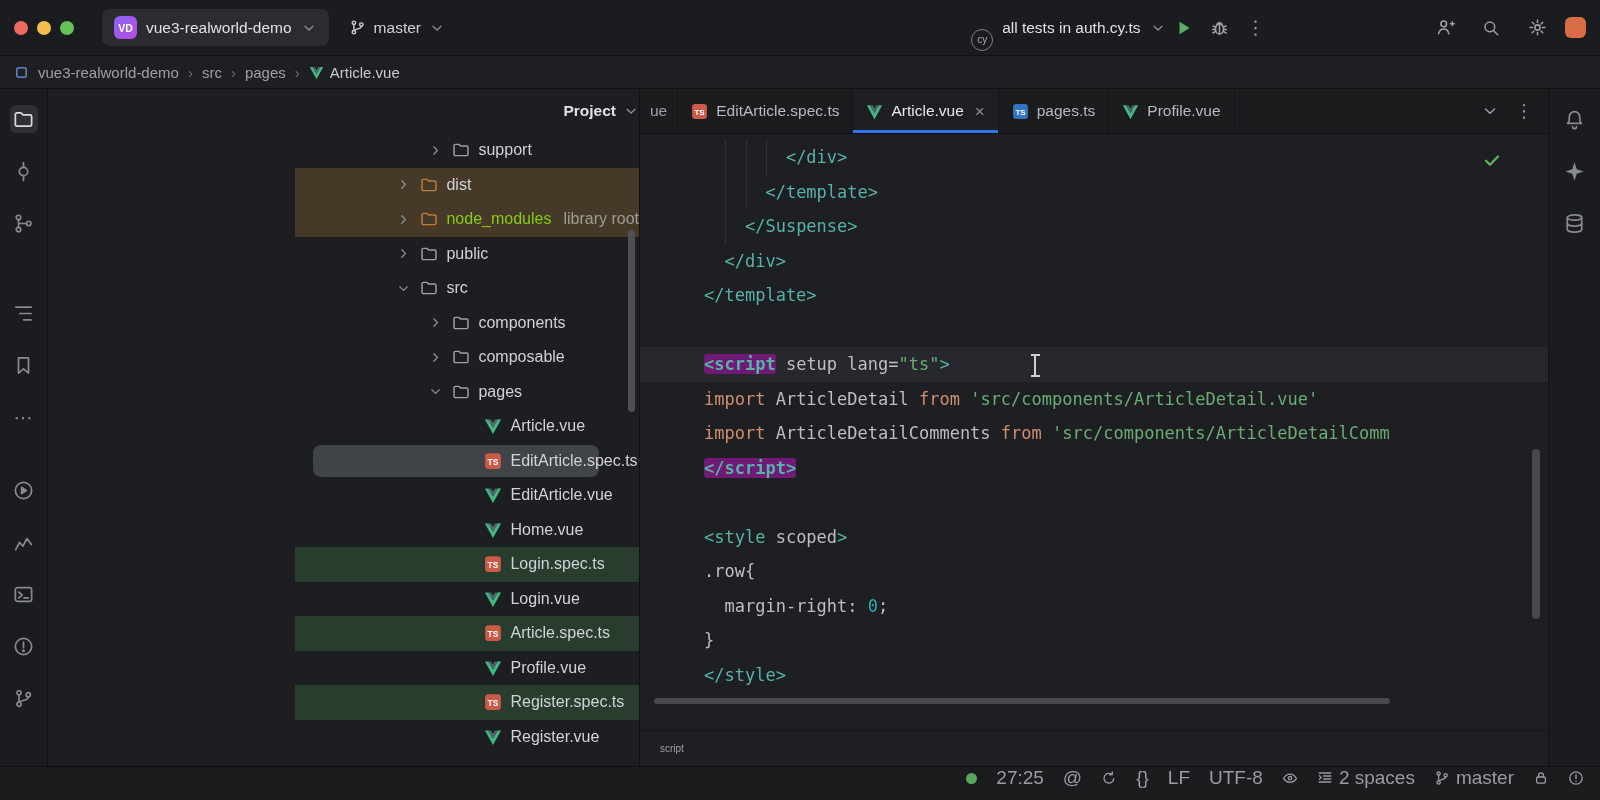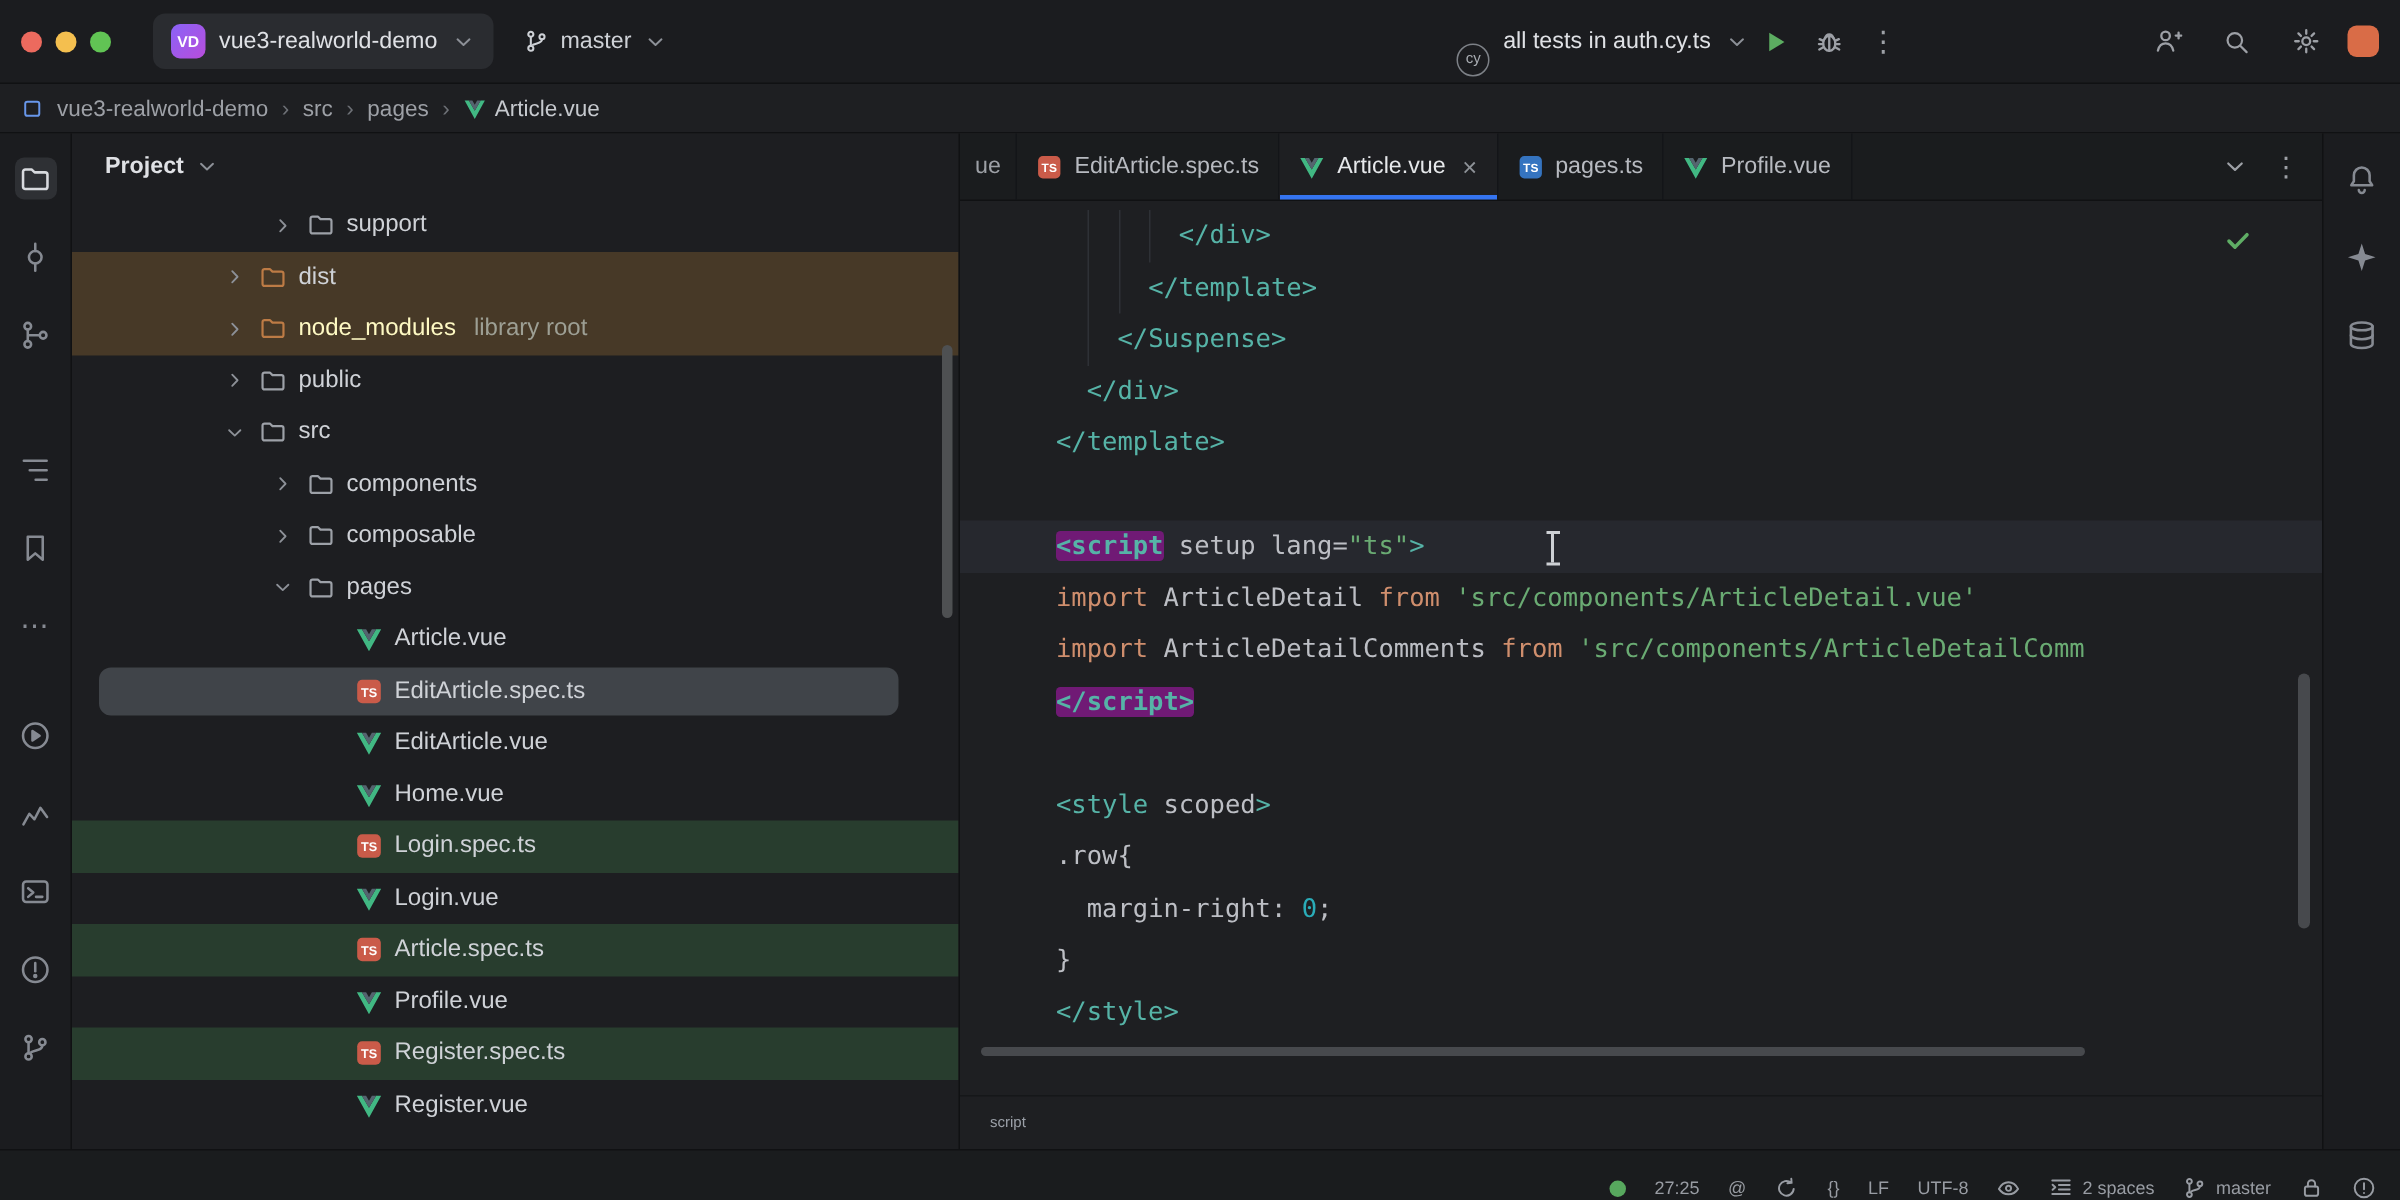--- a/index.html
+++ b/index.html
@@ -35,34 +35,34 @@
   .strip.left{width:48px;border-right:1px solid #101113;padding:16px 0 30px 0;}
   .strip.right{width:52px;border-left:1px solid #101113;padding:16px 0;}
   .strip .sicon{width:28px;height:28px;display:grid;place-items:center;margin-bottom:24px;border-radius:6px;}
   .strip .sicon.active{color:#d8dade;background:#2e3034;}
   .strip .sicon svg{width:21px;height:21px;display:block;}
   .strip .grp-gap{height:38px;}
   .strip .push{margin-top:auto;}
   .strip .sicon.more-g{font-size:19px;letter-spacing:1px;}
 
   
-  .project-panel{width:592px;flex:0 0 592px;background:#1d1e21;border-right:1px solid #101113;display:flex;flex-direction:column;position:relative;box-sizing:border-box;}
+  .project-panel{width:592px;flex:0 0 592px;background:#1d1e21;border-right:1px solid #101113;display:flex;flex-direction:column;position:relative;box-sizing:border-box;align-items:flex-end;}
   .panel-header{height:44px;flex:0 0 44px;display:flex;align-items:center;gap:7px;padding-left:22px;color:#dfe1e5;font-size:15.5px;font-weight:600;}
   .tree{flex:1;position:relative;overflow:hidden;}
   .tree-row{height:34.5px;display:flex;align-items:center;gap:8px;font-size:16px;color:#cfd2d7;position:relative;box-sizing:border-box;white-space:nowrap;}
   .tree-row>*{position:relative;z-index:1;}
   .tree-row.excluded{background:#473927;}
   .tree-row.green{background:#283d2e;}
   .tree-row.selected::before{content:"";position:absolute;left:18px;right:40px;top:1px;bottom:1px;background:#404449;border-radius:8px;z-index:0;}
   .tree-row .chevi{width:16px;height:16px;display:grid;place-items:center;color:#8c9097;flex:0 0 16px;}
   .tree-row .chevi svg{width:15px;height:15px;}
   .tree-row .ficon{width:19px;height:19px;display:grid;place-items:center;color:#9da1a8;flex:0 0 19px;}
   .tree-row .ficon svg{width:18px;height:18px;display:block;}
   .tree-row.excluded .ficon{color:#bd7b45;}
-  .tree-row .lbl.dim{color:#fef9c3;}
+  .tree-row .lbl.dim{color:#84cc16;}
   .tree-row .anno{color:#9d9f94;margin-left:4px;}
   .panel-scrollbar{position:absolute;right:4px;top:141px;width:7px;height:182px;border-radius:4px;background:#4e5052;}
 
   
   .editor{flex:1;min-width:0;display:flex;flex-direction:column;background:#1e1f22;}
   .tabbar{height:44px;flex:0 0 44px;background:#1a1c1e;border-bottom:1px solid #101113;display:flex;align-items:stretch;}
   .tab{display:flex;align-items:center;gap:8px;padding:0 13px;font-size:15.5px;color:#b7bac0;border-right:1px solid #131518;box-sizing:border-box;}
   .tab.partial{color:#9da0a6;padding:0 10px;}
   .tab.active{background:#1e1f22;color:#e6e8eb;box-shadow:inset 0 -3px 0 #3574f0;}
   .tab .tab-ic svg{width:17px;height:17px;display:block;}
@@ -81,21 +81,21 @@
   .insp-check{position:absolute;top:16px;right:46px;width:20px;height:20px;}
   .insp-check svg{width:20px;height:20px;}
   .vscroll{position:absolute;right:8px;top:315px;width:8px;height:170px;border-radius:4px;background:#47494d;}
   .hscroll{position:absolute;left:14px;bottom:26px;height:6px;width:736px;border-radius:3px;background:#47494d;}
   .ibeam{position:absolute;left:394px;top:222px;width:2px;height:19px;background:#cdd0d4;}
   .ibeam::before,.ibeam::after{content:"";position:absolute;left:-3.5px;width:9px;height:2px;background:#cdd0d4;}
   .ibeam::before{top:-2px;} .ibeam::after{bottom:-2px;}
   .editor-breadcrumb{height:36px;flex:0 0 36px;display:flex;align-items:center;padding-left:20px;color:#9ba0a8;font-size:10px;border-top:1px solid #151719;box-sizing:border-box;}
 
   
-  .statusbar{height:34px;flex:0 0 34px;background:#1a1c1e;border-top:1px solid #101113;display:flex;align-items:flex-end;padding:0 16px;box-sizing:border-box;font-size:12px;color:#989ca3;}
+  .statusbar{height:34px;flex:0 0 34px;background:#1a1c1e;border-top:1px solid #101113;display:flex;align-items:flex-start;padding:0 16px;box-sizing:border-box;font-size:19px;color:#989ca3;}
   .sb-right{margin-left:auto;display:flex;align-items:center;gap:19px;}
   .sb-item{display:flex;align-items:center;gap:6px;}
   .sb-item svg{width:16px;height:16px;display:block;}
   .sb-dot{width:11px;height:11px;border-radius:50%;background:#57a85e;}
   .icon svg{display:block;}
 </style>
 </head>
 <body>
 
 <div class="app">

